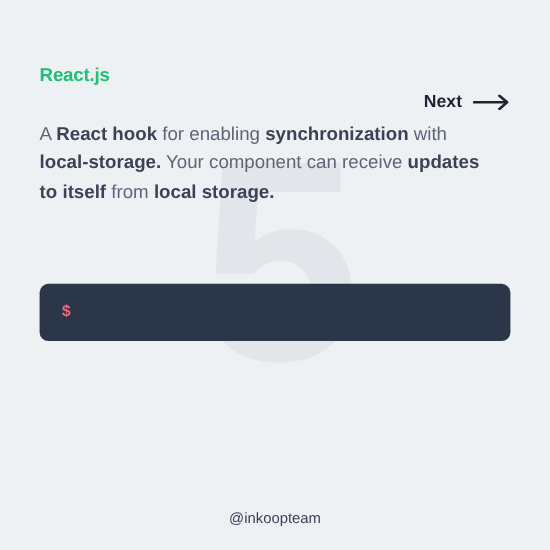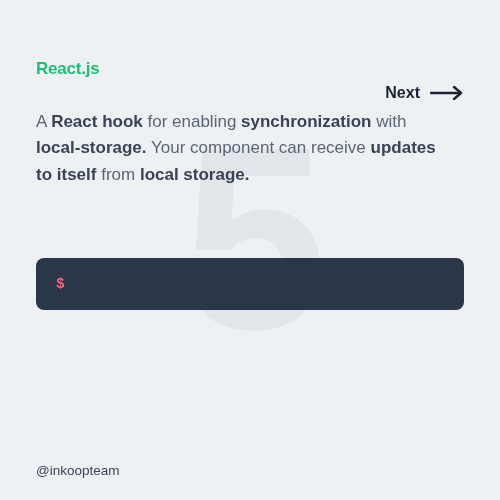--- a/index.html
+++ b/index.html
@@ -96,21 +96,21 @@
     display: flex;
     gap: 8px;
     align-items: center;
   }
   .prompt { font-weight: 600; }
 
   .footer {
     position: absolute;
     left: 36px; right: 36px; bottom: 22px;
     display: flex;
-    justify-content: space-between;
+    justify-content: center;
     font-size: 13.5px;
     color: #3a4356;
   }
 </style>
 </head>
 <body>
 
 <div class="page">
 
   <div class="header">

